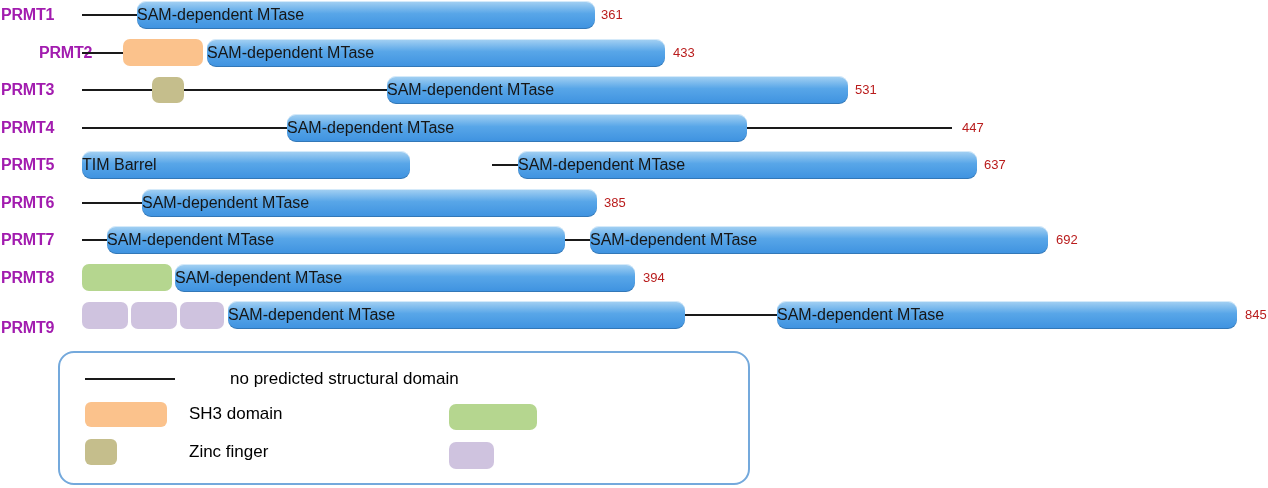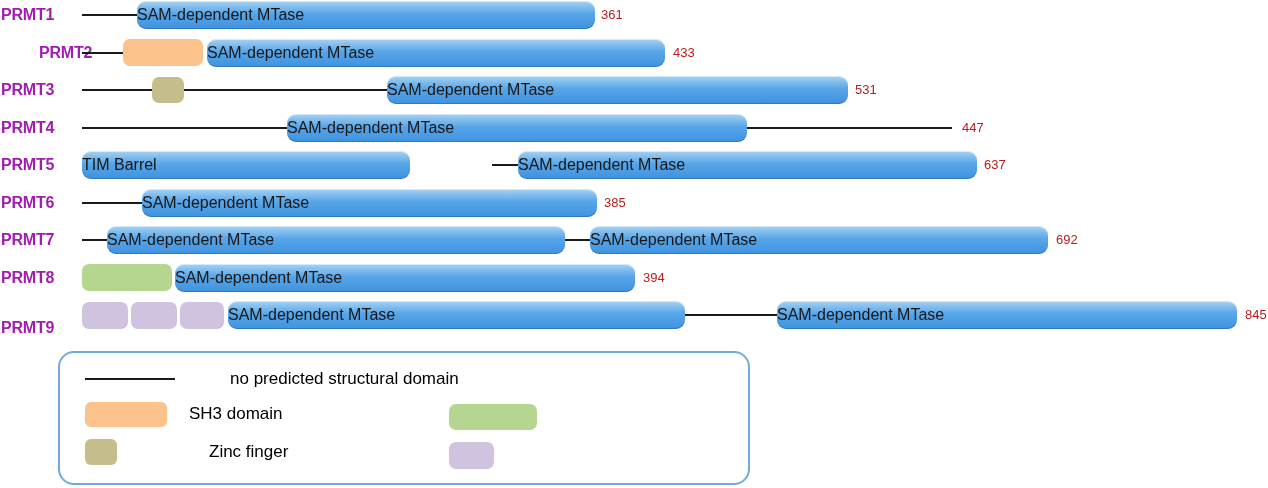--- a/index.html
+++ b/index.html
@@ -143,18 +143,18 @@
   <div class="legend" id="legend-box" style="left: 58px; top: 351px; width: 688px; height: 130px;">
     <span class="lg-swatch" style="left:25px;top:25px;width:90px;height:2px;background:var(--linker);"></span>
     <span class="lg-label" style="left:162px;top:15px;margin-left:8px;">no predicted structural domain</span>
 
     <span class="lg-swatch" style="left:25px;top:49px;width:82px;height:25px;border-radius:6px;background:var(--sh3);"></span>
     <span class="lg-label" style="left:129px;top:50px;">SH3 domain</span>
 
     <span class="lg-swatch" style="left:389px;top:51px;width:88px;height:26px;border-radius:7px;background:var(--sh3bind);"></span>
 
     <span class="lg-swatch" style="left:25px;top:86px;width:32px;height:26px;border-radius:6px;background:var(--zinc);"></span>
-    <span class="lg-label" style="left:129px;top:88px;margin-left:20px;">Zinc finger</span>
+    <span class="lg-label" style="left:129px;top:88px;">Zinc finger</span>
 
     <span class="lg-swatch" style="left:389px;top:89px;width:45px;height:27px;border-radius:7px;background:var(--tpr);"></span>
     <span class="lg-label" style="left:512px;top:105px;margin-top:40px;">TPR motif</span>
   </div>
 </div>
 
 </body></html>

